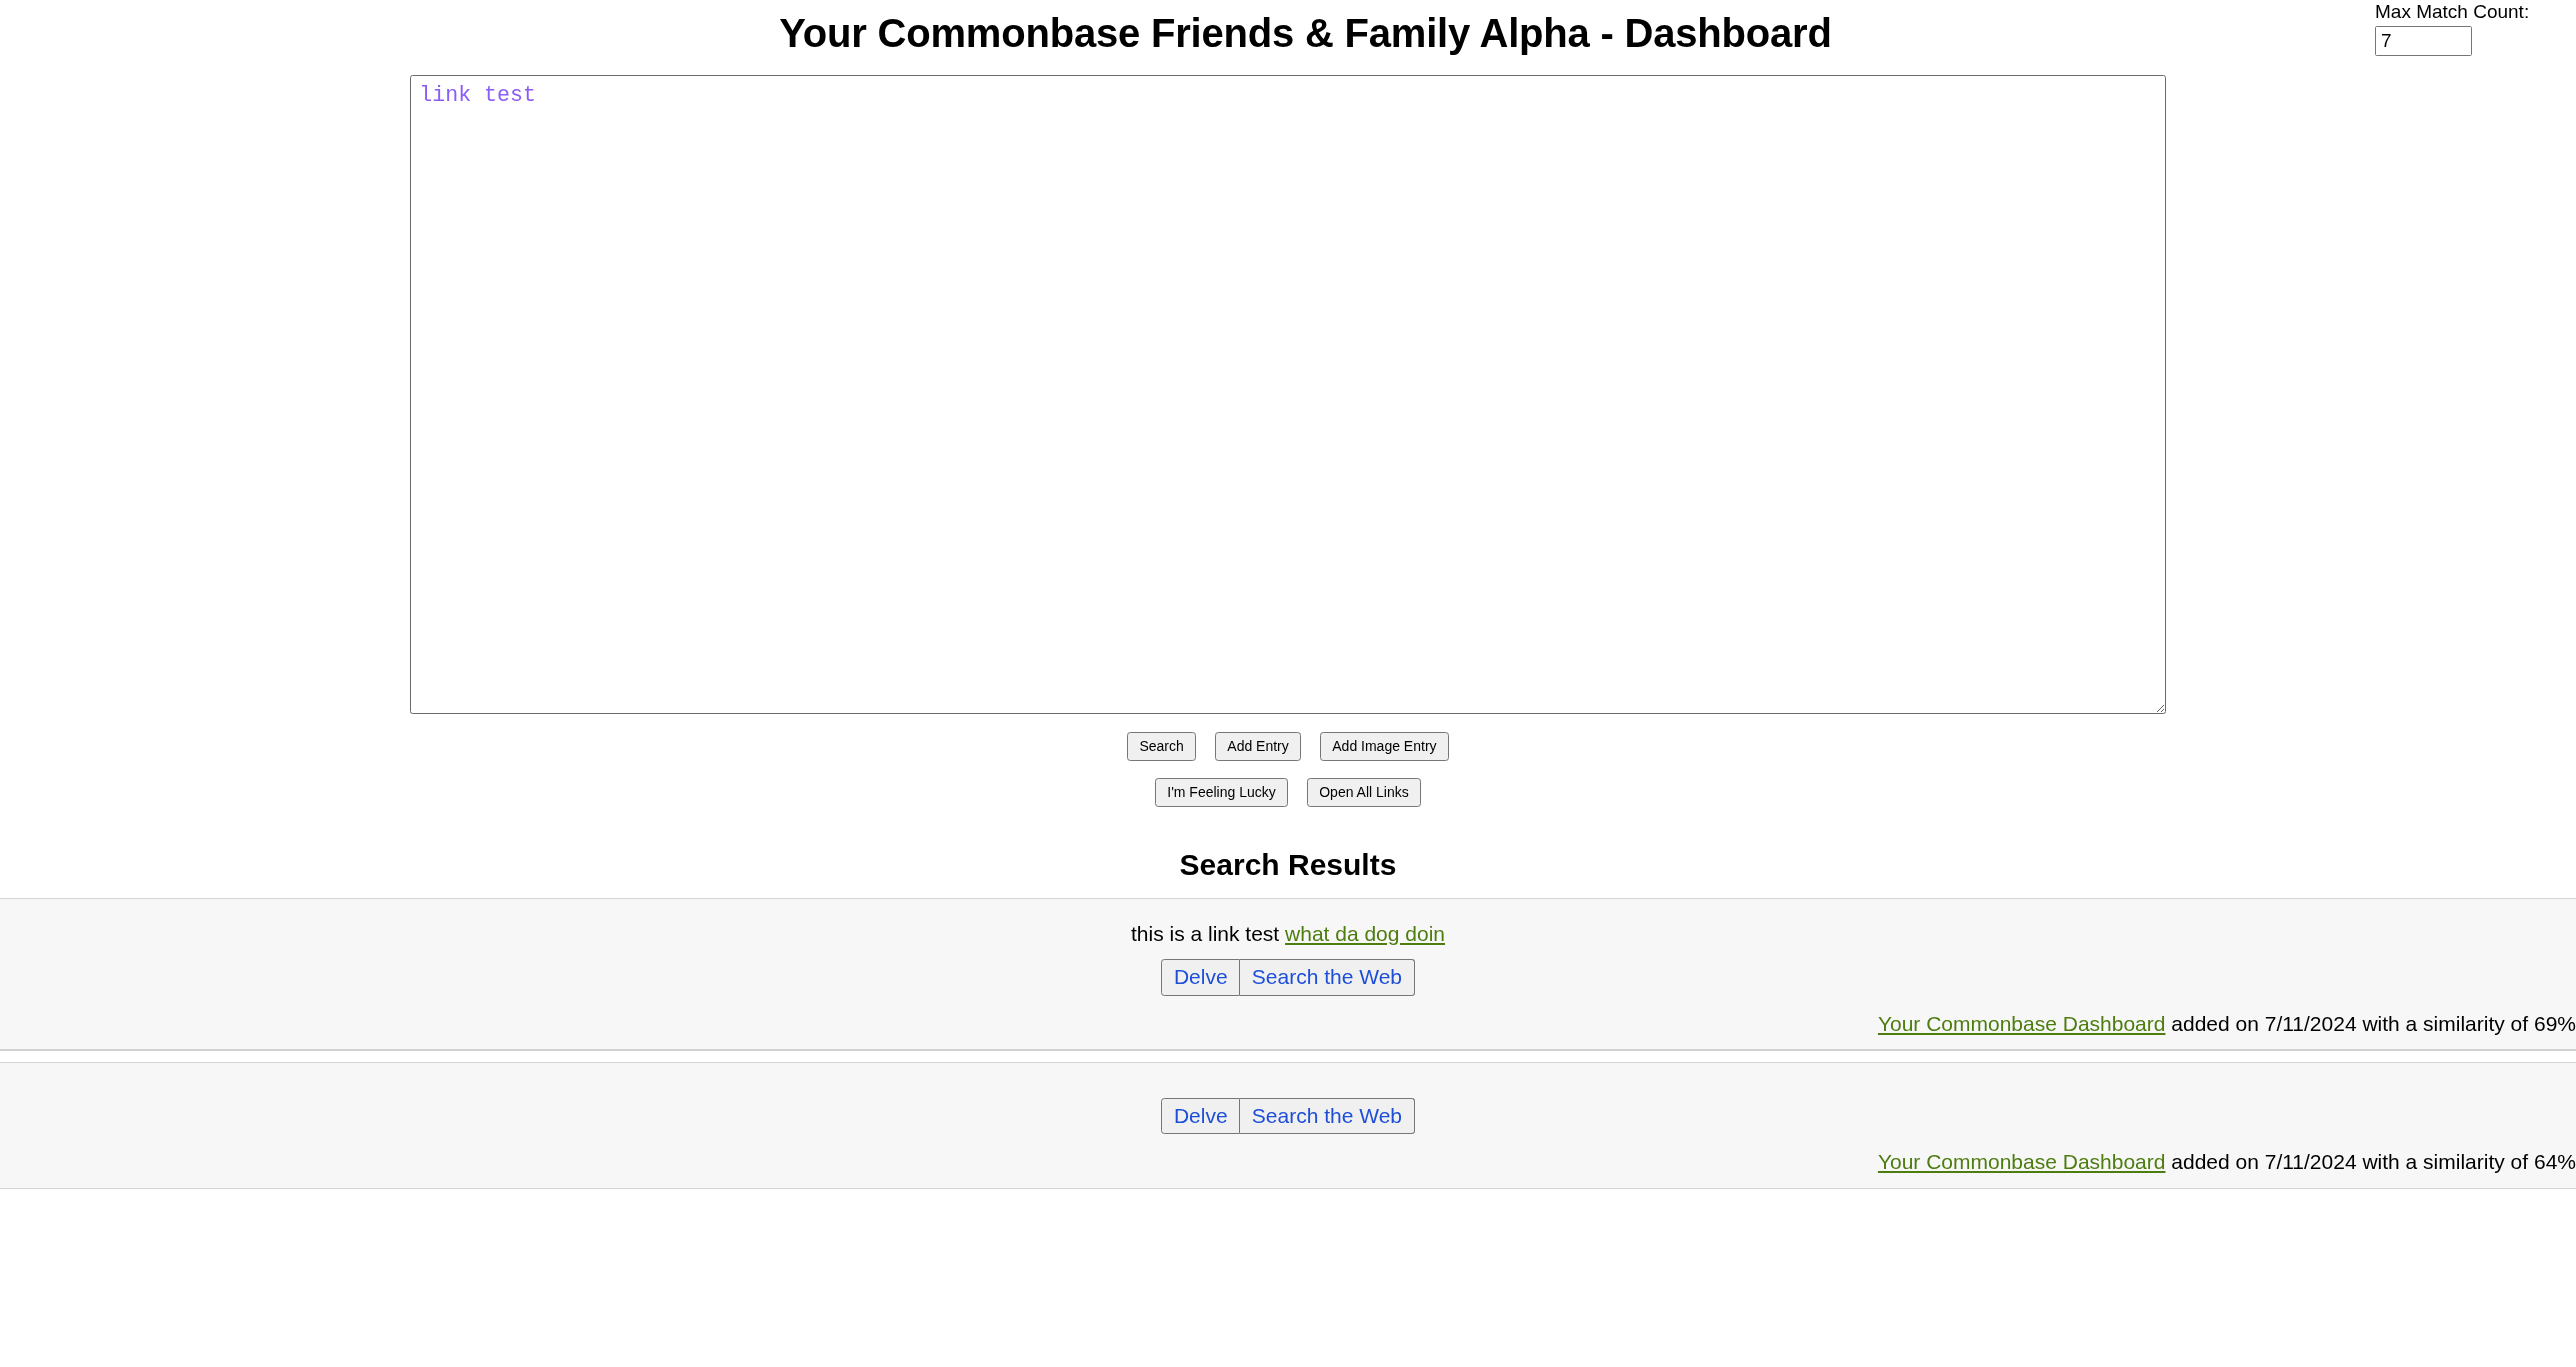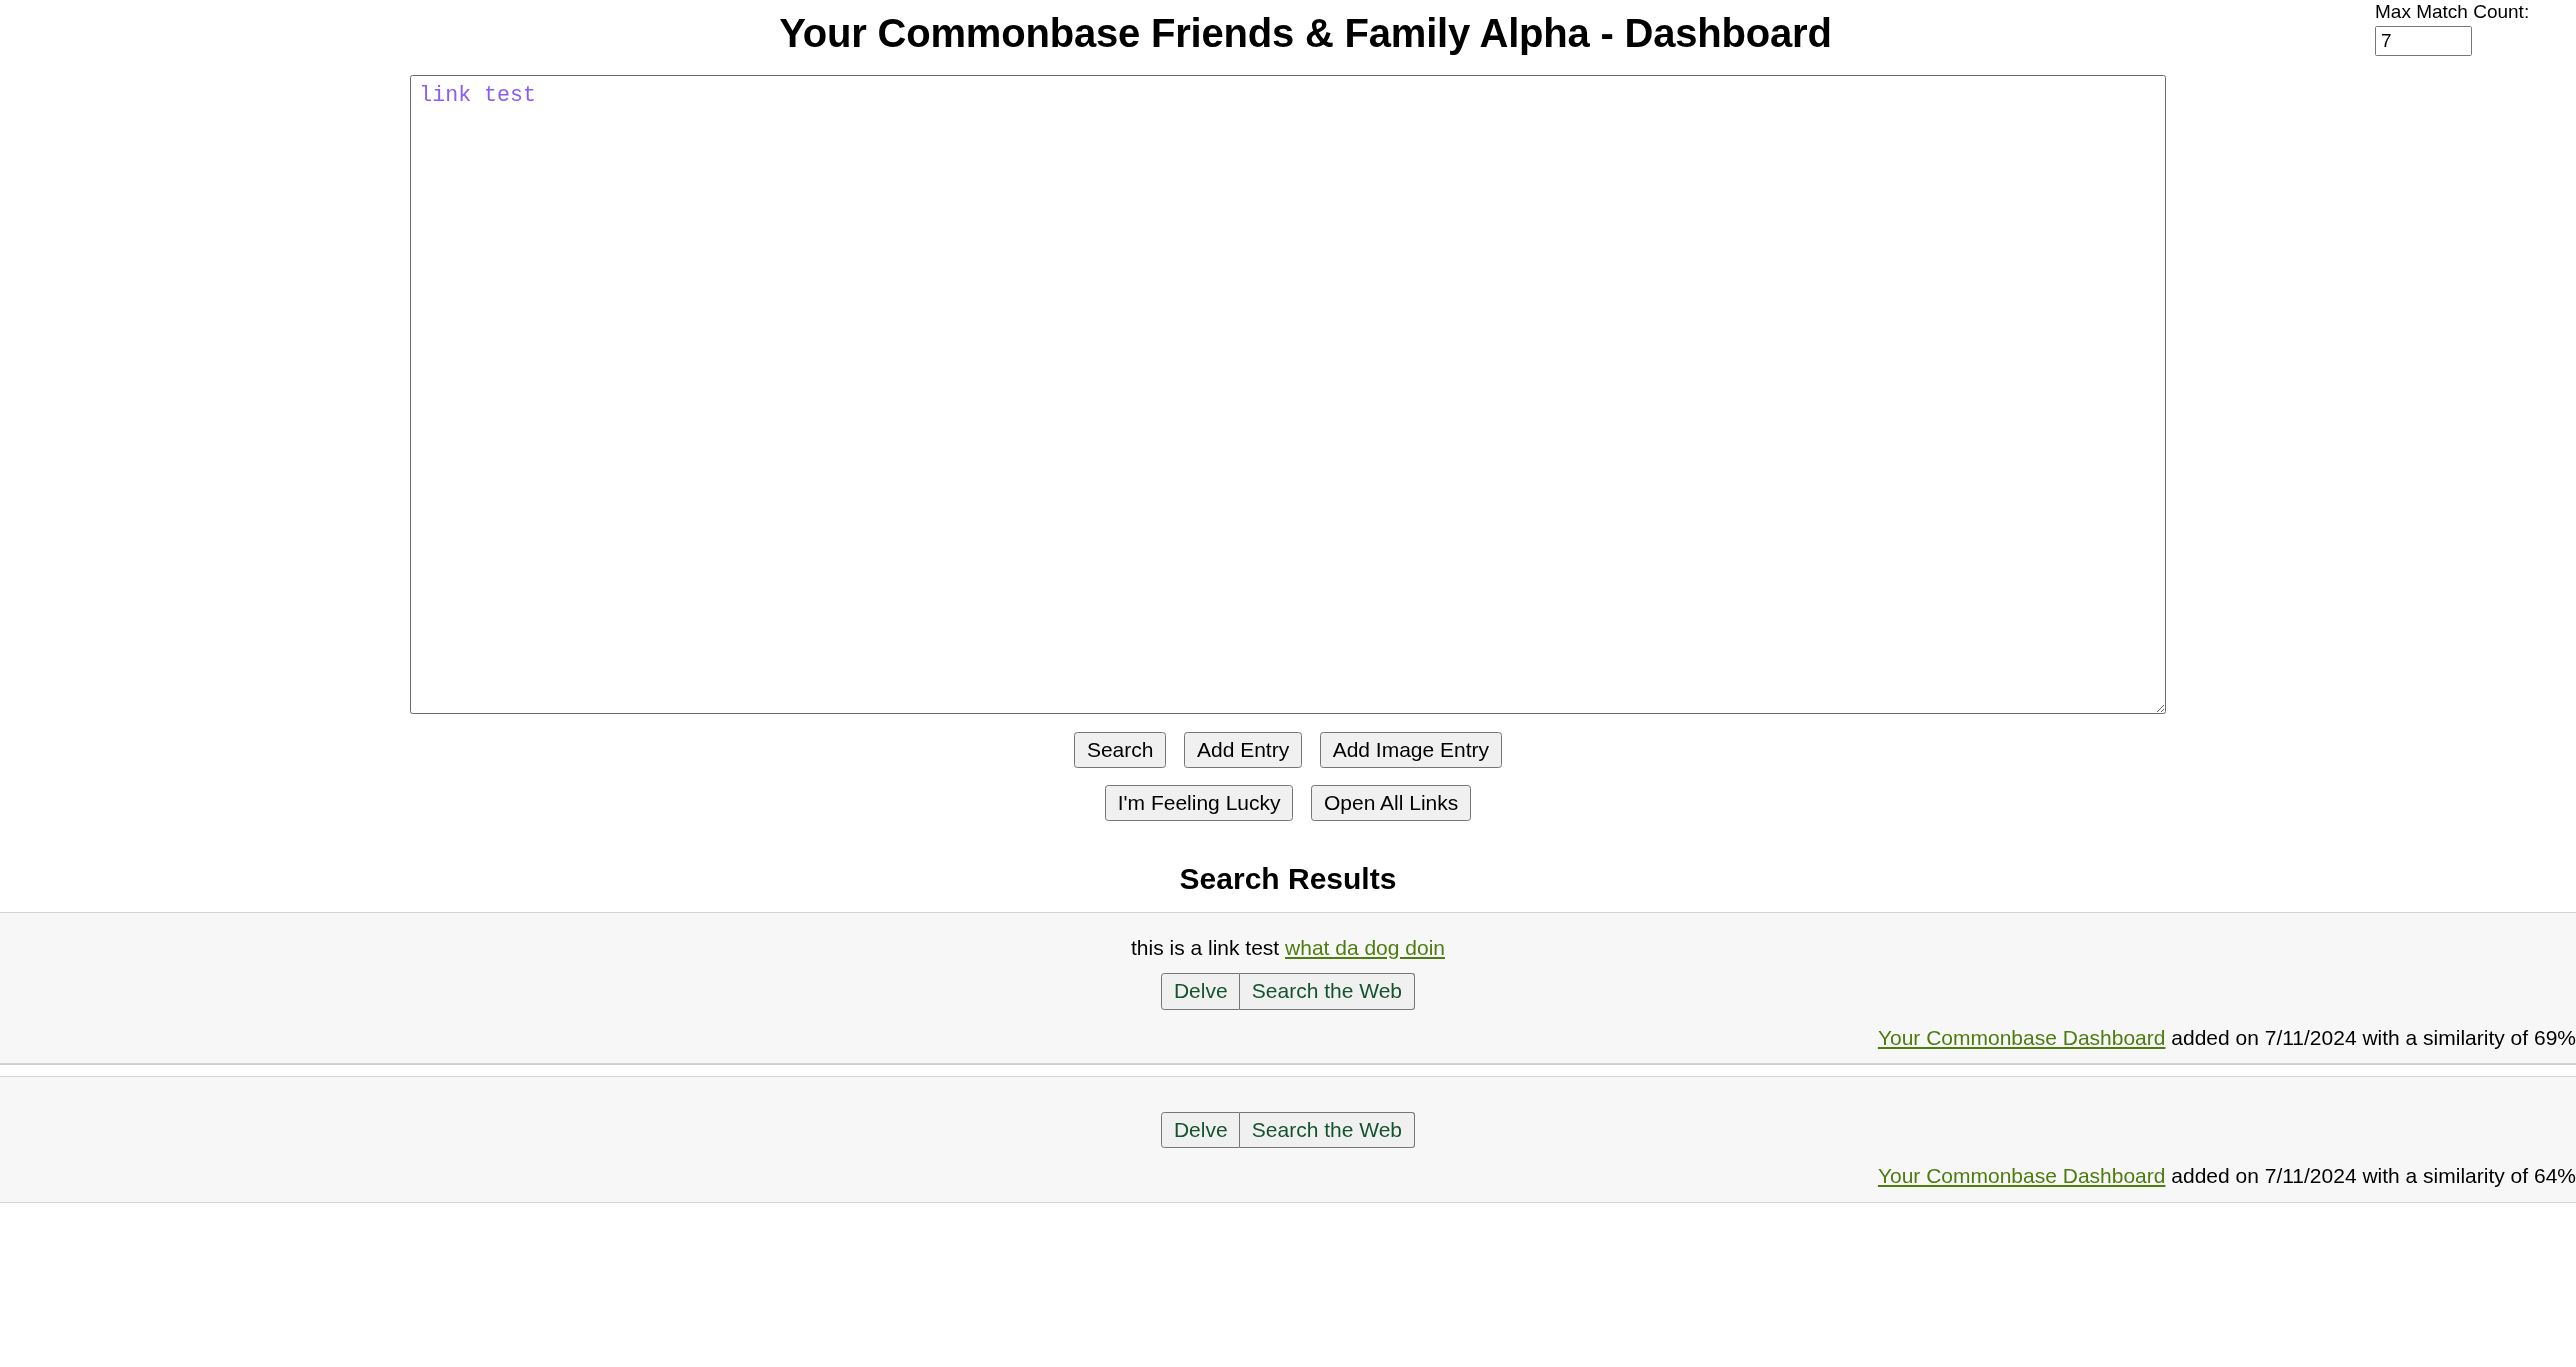--- a/index.html
+++ b/index.html
@@ -84,21 +84,21 @@
     display: flex;
     justify-content: center;
     gap: 18.3px;
     margin-top: 18.3px;
   }
   .btn-row.second {
     margin-top: 16.6px;
   }
   button.std-btn {
     font-family: "Liberation Sans", sans-serif;
-    font-size: 21px;
+    font-size: 14px;
     line-height: 1;
     padding: 5.8px 11.6px 7.5px 11.6px;
     background: #f0f0f0;
     border: 0.8px solid #767676;
     border-radius: 3.3px;
     color: #000;
     cursor: pointer;
   }
 
   
@@ -136,21 +136,21 @@
     justify-content: center;
     gap: 0;
   }
   .result-btns button {
     font-family: "Liberation Sans", sans-serif;
     font-size: 21px;
     line-height: 1;
     padding: 5.8px 11.6px 7.5px 11.6px;
     background: #f0f0f0;
     border: 0.8px solid #767676;
-    color: #14532d;
+    color: #1d4ed8;
     cursor: pointer;
   }
   .result-btns button:first-child { border-radius: 3.3px 0 0 3.3px; }
   .result-btns button:last-child { border-radius: 0 3.3px 3.3px 0; border-left: none; }
   .meta {
     margin-top: 15px;
     font-size: 21px;
     line-height: 25px;
     color: #000;
     text-align: right;

